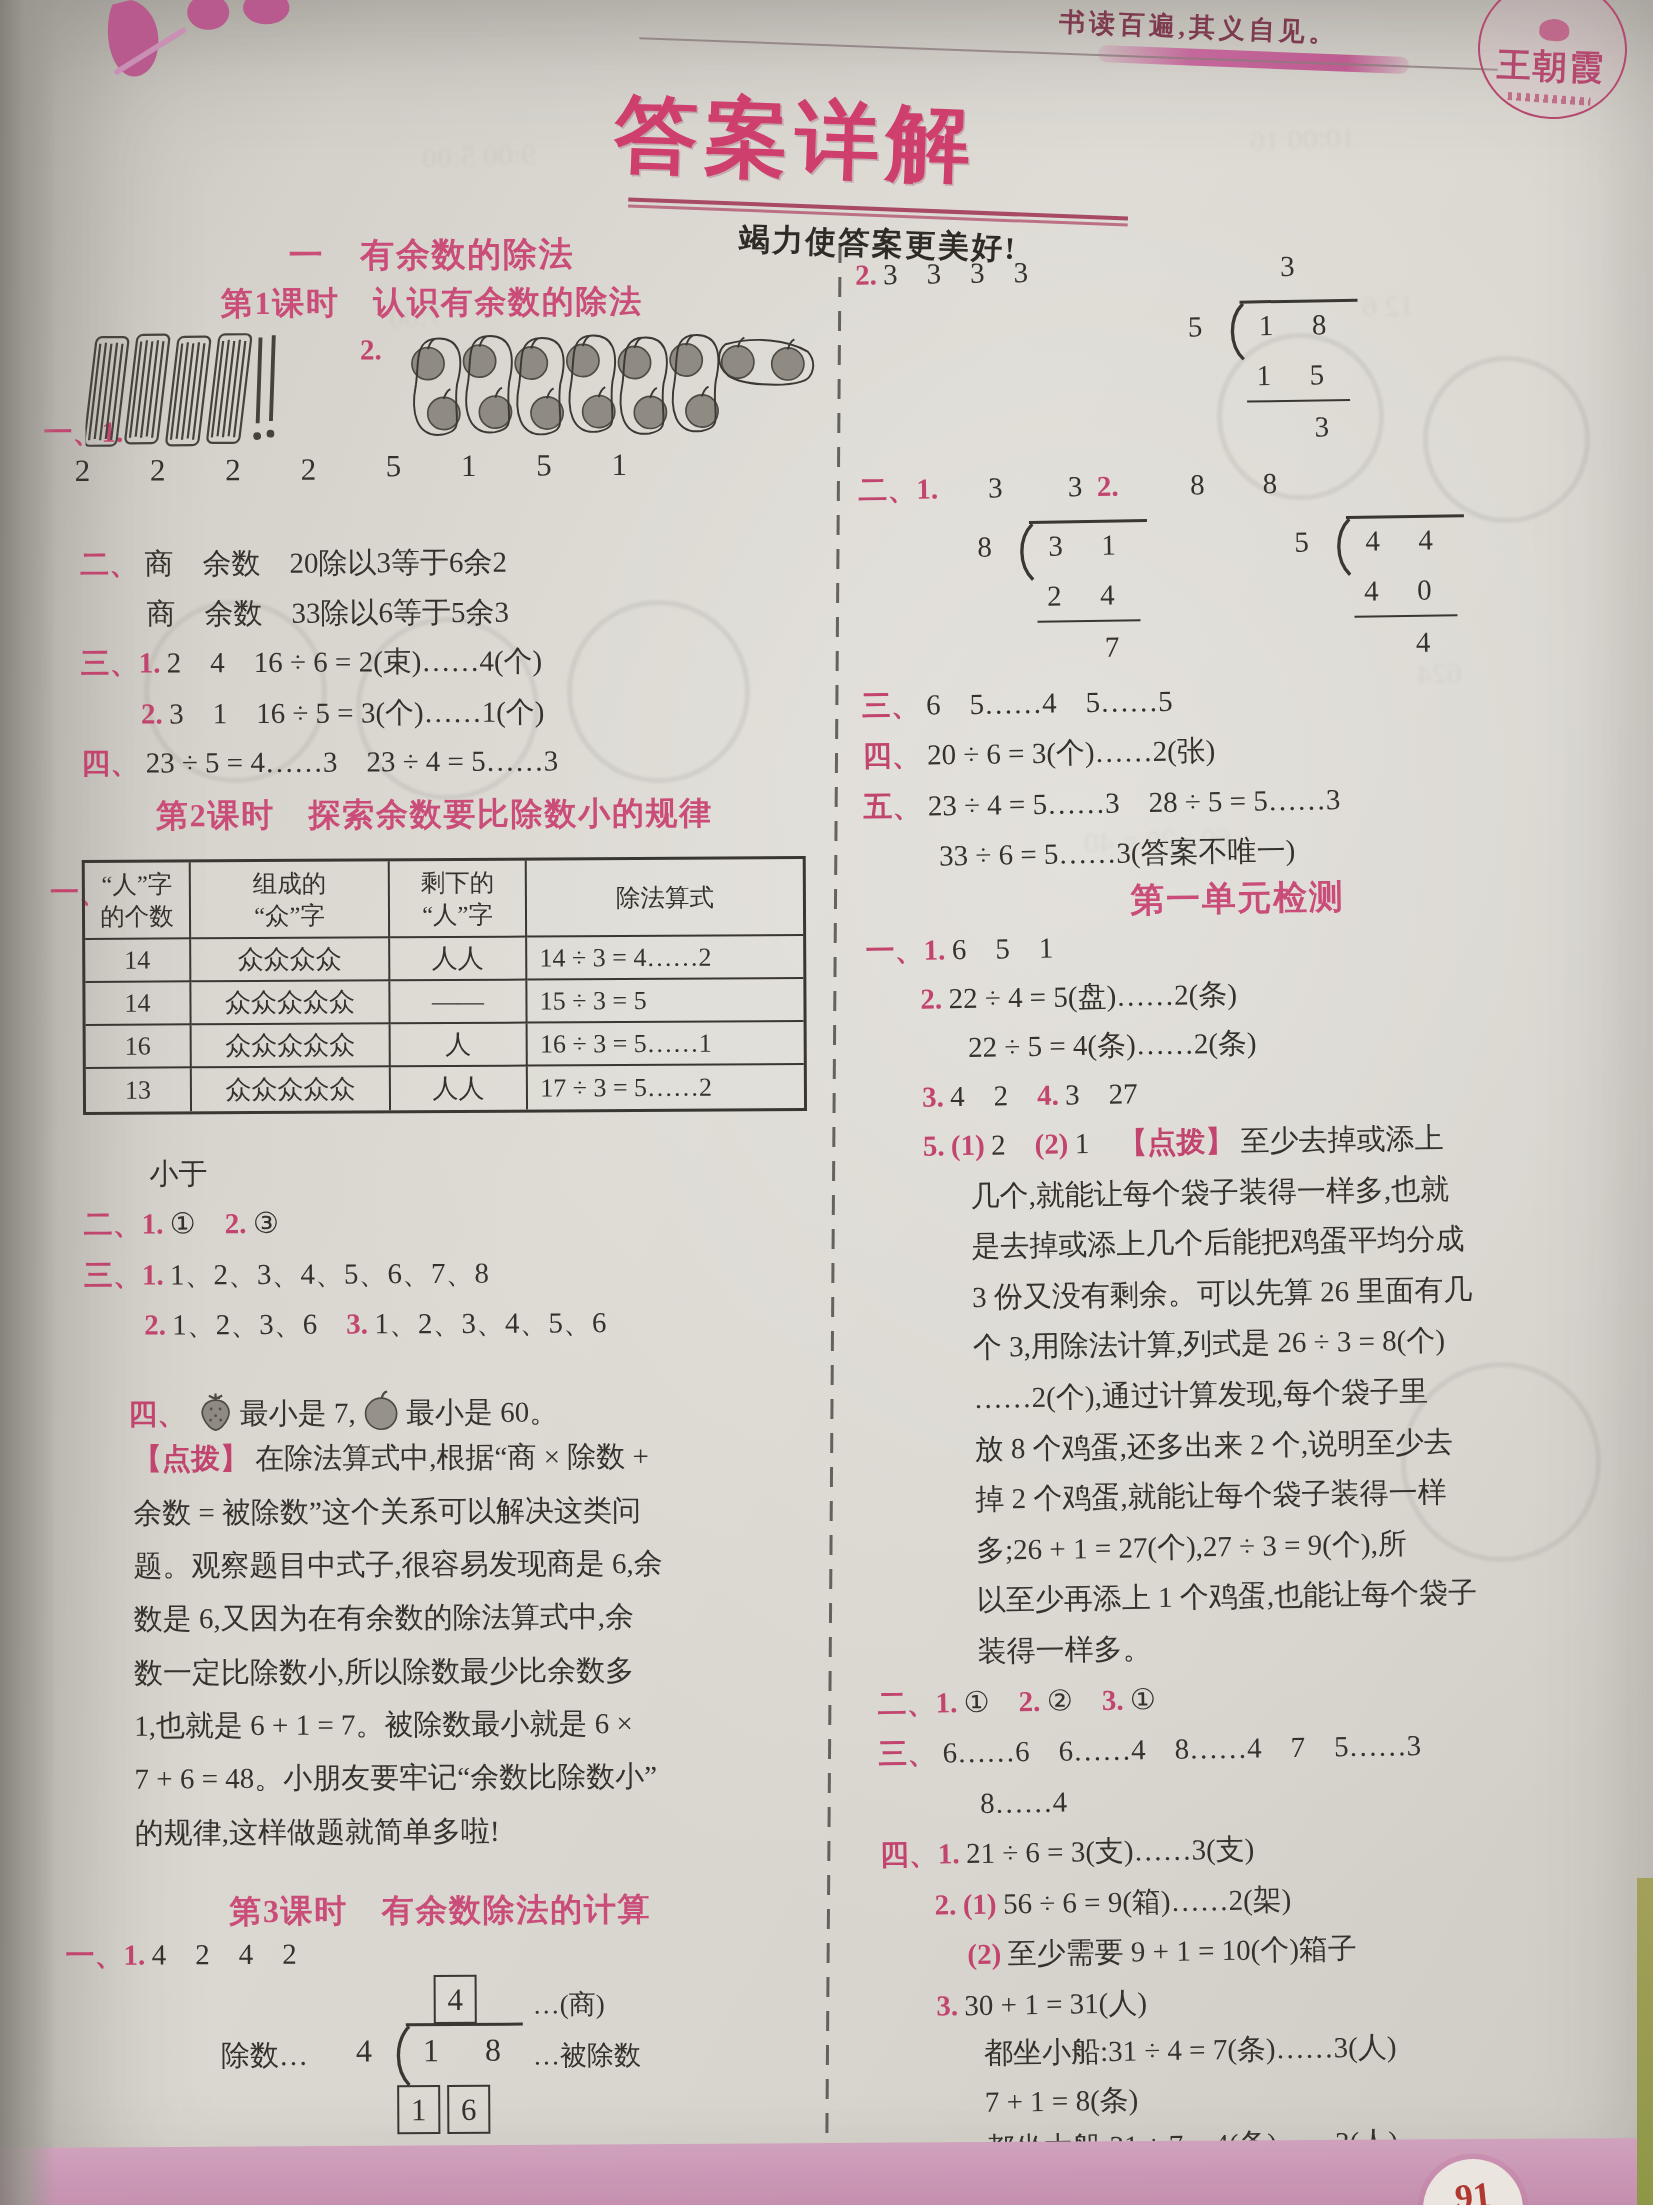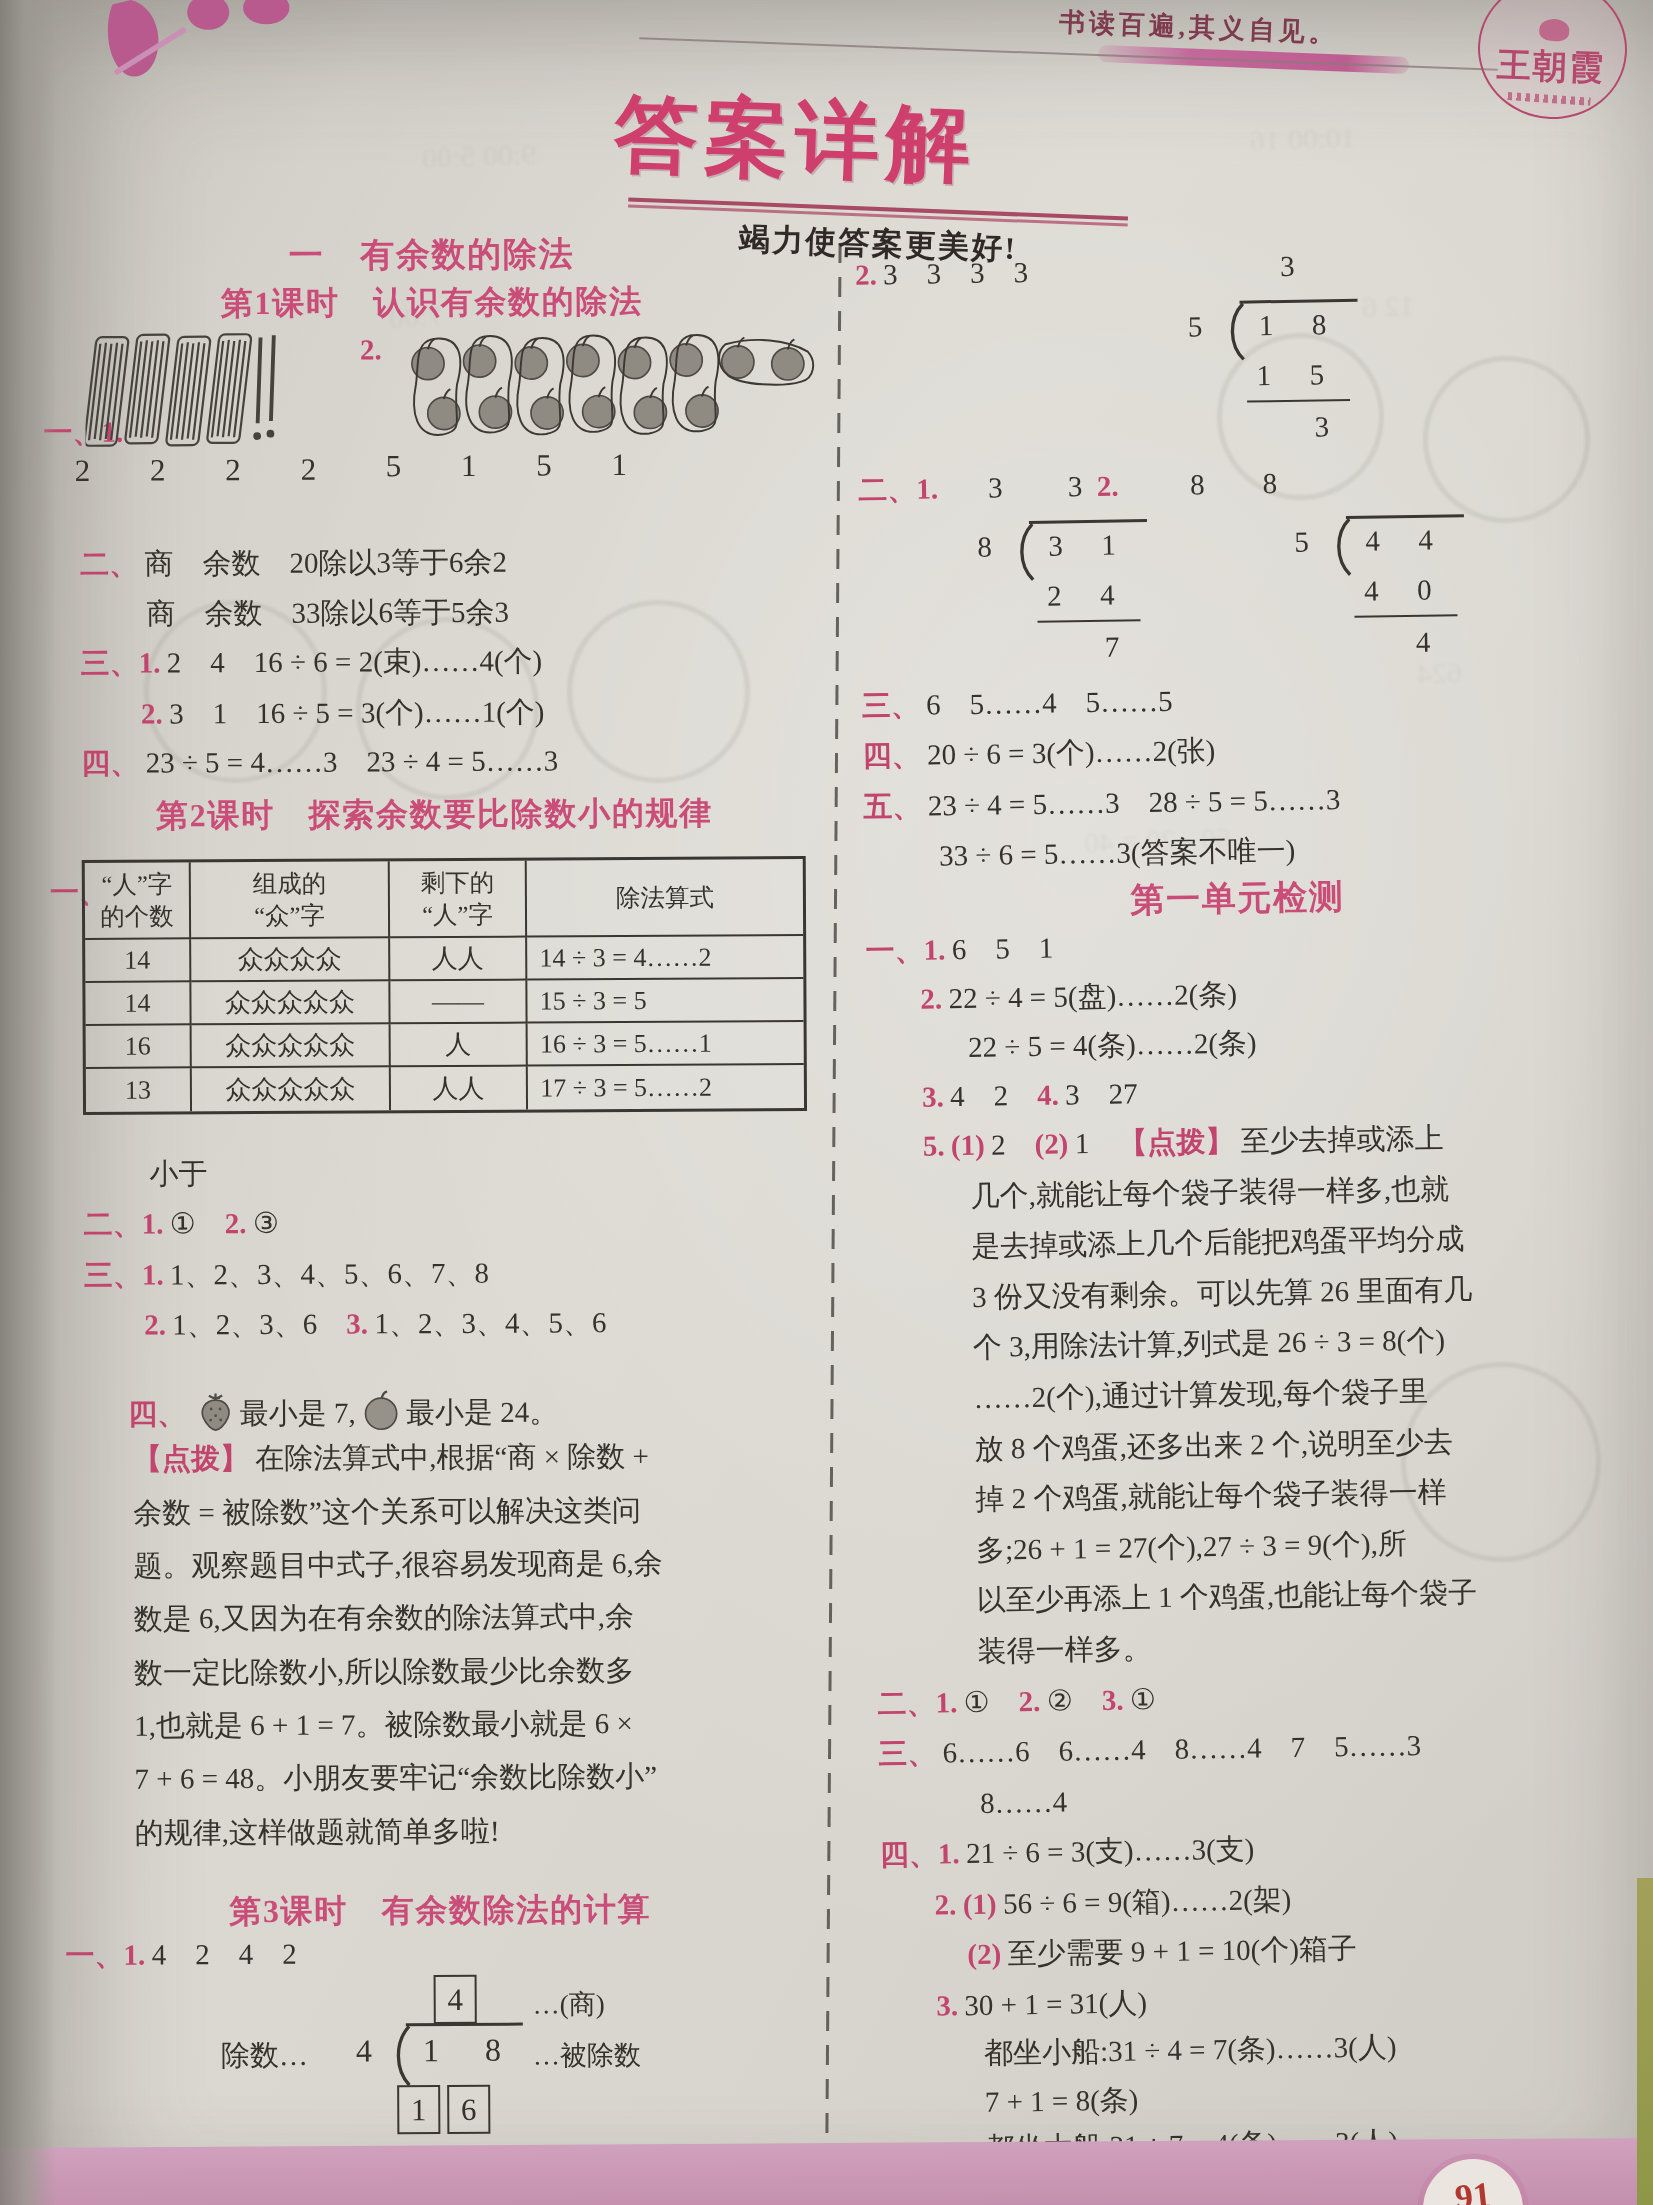--- a/index.html
+++ b/index.html
@@ -250,21 +250,21 @@
           <g fill="#55514b">
             <circle cx="24" cy="32" r="2.6"></circle>
             <circle cx="40" cy="32" r="2.6"></circle>
             <circle cx="32" cy="44" r="2.6"></circle>
             <circle cx="23" cy="52" r="2.6"></circle>
             <circle cx="41" cy="52" r="2.6"></circle>
           </g>
         </svg><span><span class="seg-k">最小是 7,</span></span><svg class="icn" width="39" height="40" viewBox="0 0 70 72">
           <path d="M36,16 q2,-12 10,-14" stroke="#4e4a44" stroke-width="4" fill="none"></path>
           <circle cx="35" cy="42" r="28" fill="#979289" stroke="#4e4a44" stroke-width="3"></circle>
-        </svg><span><span class="seg-k">最小是 24。</span></span>
+        </svg><span><span class="seg-k">最小是 60。</span></span>
     </div>
 
     <div class="ln" style="left:131px;top:1437px;"><span class="seg-p">【点拨】</span><span class="seg-k">在除法算式中,根据“商 × 除数 +</span></div>
     <div class="ln" style="left:131px;top:1491px;"><span class="seg-k">余数 = 被除数”这个关系可以解决这类问</span></div>
     <div class="ln" style="left:131px;top:1544px;"><span class="seg-k">题。观察题目中式子,很容易发现商是 6,余</span></div>
     <div class="ln" style="left:131px;top:1597px;"><span class="seg-k">数是 6,又因为在有余数的除法算式中,余</span></div>
     <div class="ln" style="left:131px;top:1651px;"><span class="seg-k">数一定比除数小,所以除数最少比余数多</span></div>
     <div class="ln" style="left:131px;top:1704px;"><span class="seg-k">1,也就是 6 + 1 = 7。被除数最小就是 6 ×</span></div>
     <div class="ln" style="left:131px;top:1757px;"><span class="seg-k">7 + 6 = 48。小朋友要牢记“余数比除数小”</span></div>
     <div class="ln" style="left:131px;top:1811px;"><span class="seg-k">的规律,这样做题就简单多啦!</span></div>

